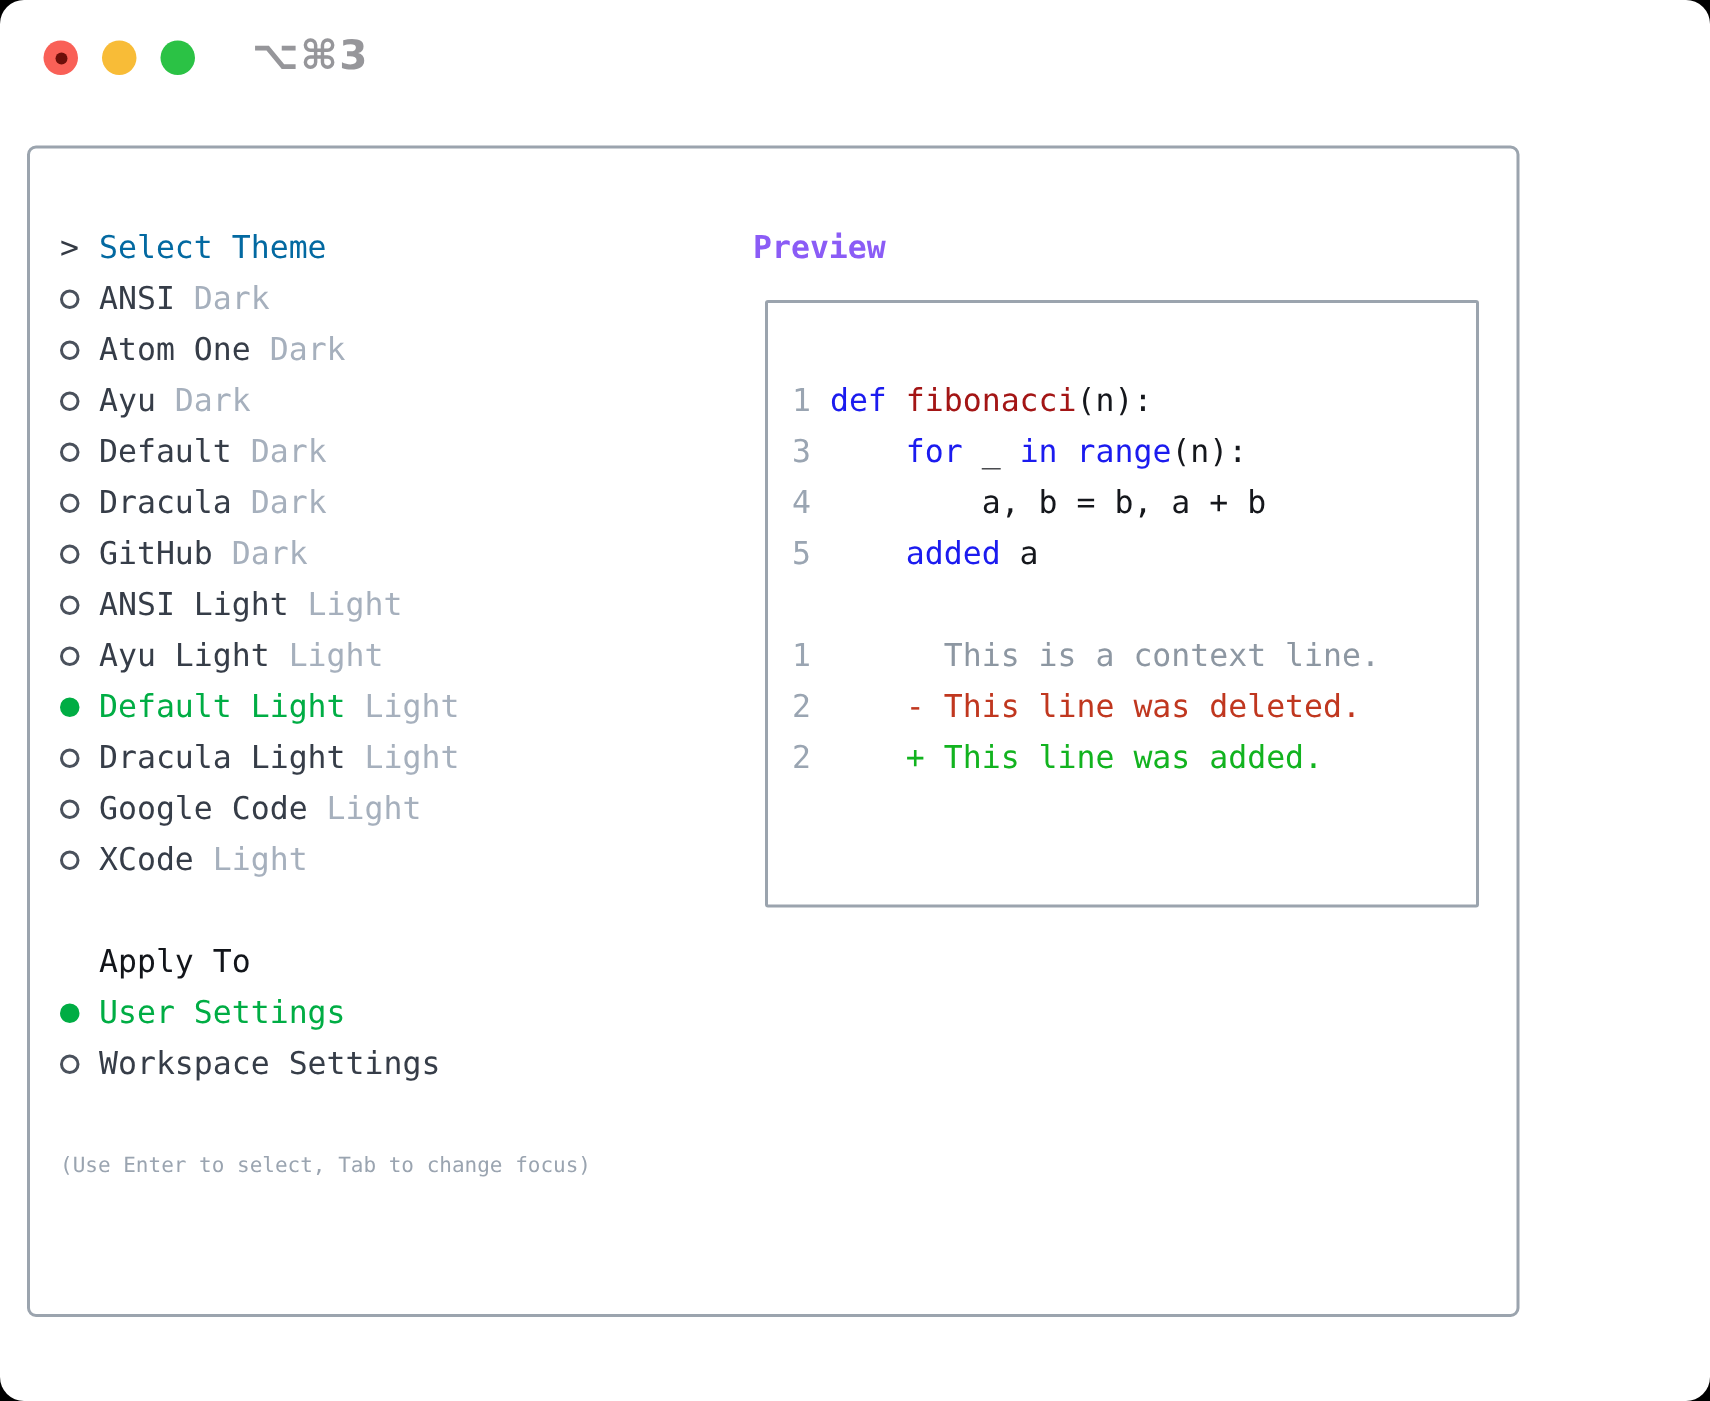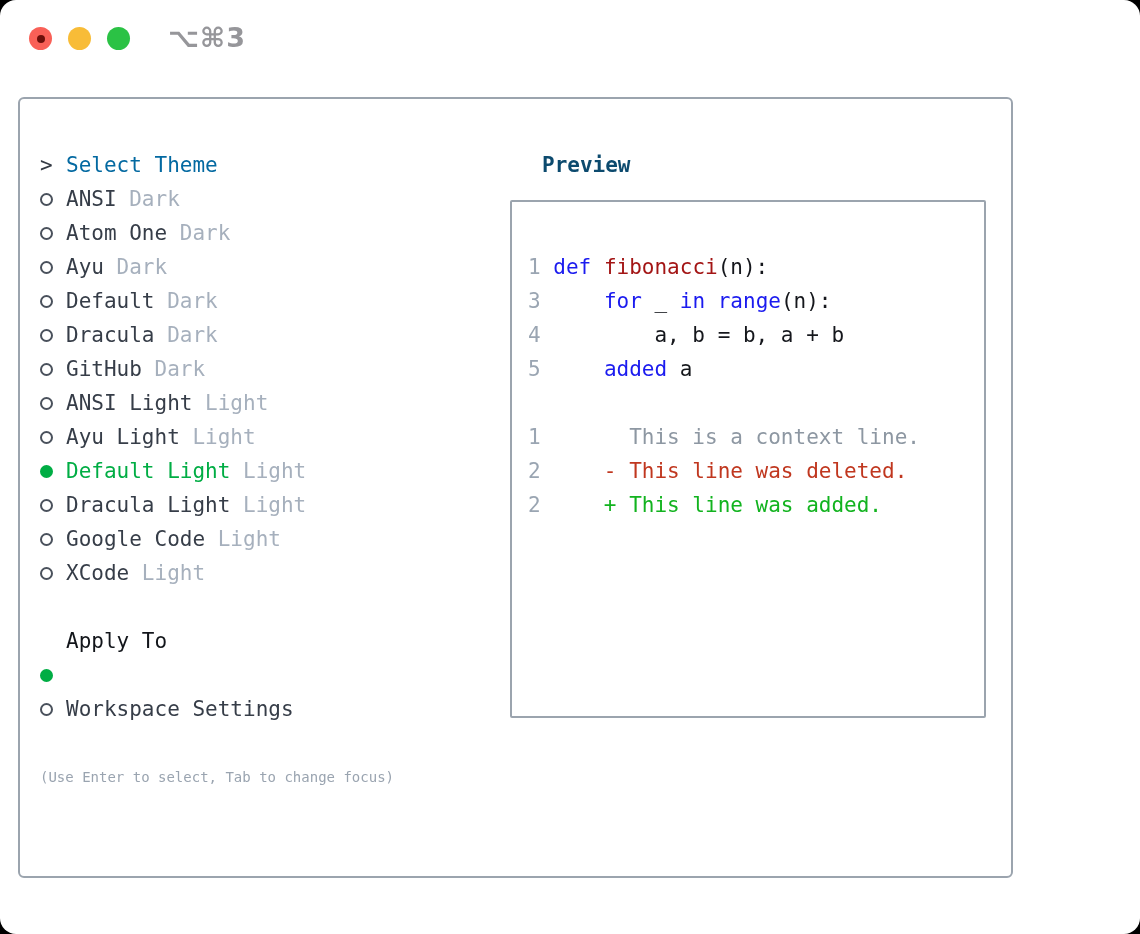--- a/index.html
+++ b/index.html
@@ -114,27 +114,26 @@
     line-height: 34px;
   }
   
   .preview-title {
     position: absolute;
     left: 482px; top: 49px;
     height: 34px;
     line-height: 34px;
     font-size: 21px;
     font-weight: bold;
-    color: #0c4a6e;
-    margin-left: 40px;
+    color: #8b5cf6;
   }
   .preview-box {
     position: absolute;
     left: 490px; top: 101px;
-    width: 476px; height: 518px;
+    width: 476px; height: 405px;
     border: 2px solid #9ba4ae;
     border-radius: 2px;
     box-sizing: border-box;
     padding: 48px 10px 0 16px;
     overflow: hidden;
   }
   .code-line {
     height: 34px;
     line-height: 34px;
     font-size: 21px;
@@ -186,21 +185,21 @@
         </div>
 
       <div class="spacer"></div>
 
       <div class="row">
         <span class="bullet-cell"></span>
         <span class="apply-title">Apply To</span>
       </div>
 
       <div id="apply-list">
-          <div class="row selected"><span class="bullet-cell"><span class="dot"></span></span></div>
+          <div class="row selected"><span class="bullet-cell"><span class="dot"></span></span><span class="item-name">User Settings</span></div>
           <div class="row"><span class="bullet-cell"><span class="dot"></span></span><span class="item-name">Workspace Settings</span></div>
         </div>
 
       <div class="spacer"></div>
 
       <div class="help-text">(Use Enter to select, Tab to change focus)</div>
     </div>
 
     <div class="preview-title">Preview</div>
     <div class="preview-box" id="preview-box">

